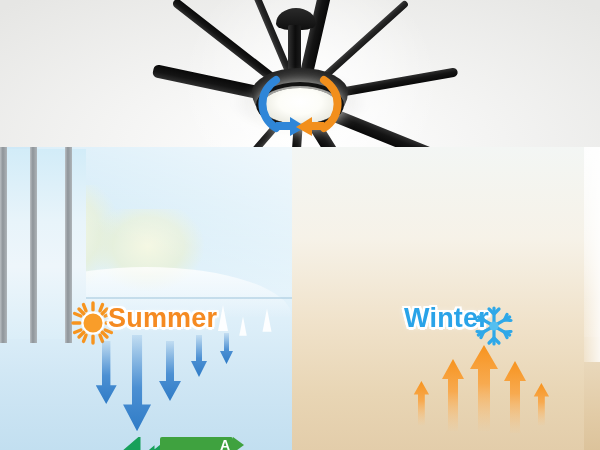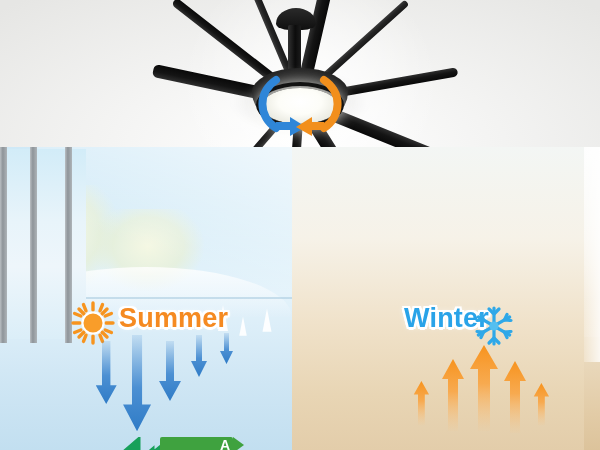--- a/index.html
+++ b/index.html
@@ -120,21 +120,21 @@
     position:absolute; left:292px; top:0; width:46px; height:240px;
     background:linear-gradient(90deg, rgba(255,255,255,.2), rgba(255,255,255,.9) 42%, rgba(235,228,214,.65) 100%);
   }
   .floor {
     position:absolute; left:292px; top:215px; width:308px; height:88px;
     background:linear-gradient(180deg,#e9d8bb 0%,#e2cba6 60%,#dcc39b 100%);
   }
 
   
   .label-summer {
-    position:absolute; left:119px; top:156px;
+    position:absolute; left:108px; top:156px;
     font-size:27px; font-weight:bold; color:#f58a21; letter-spacing:.2px;
     text-shadow:
       -2px -2px 0 #fff, 2px -2px 0 #fff, -2px 2px 0 #fff, 2px 2px 0 #fff,
       0 -2.5px 0 #fff, 0 2.5px 0 #fff, -2.5px 0 0 #fff, 2.5px 0 0 #fff,
       0 0 7px rgba(255,255,255,.95);
   }
   .label-winter {
     position:absolute; left:404px; top:156px;
     font-size:27px; font-weight:bold; color:#29a3e8; letter-spacing:.2px;
     text-shadow:

